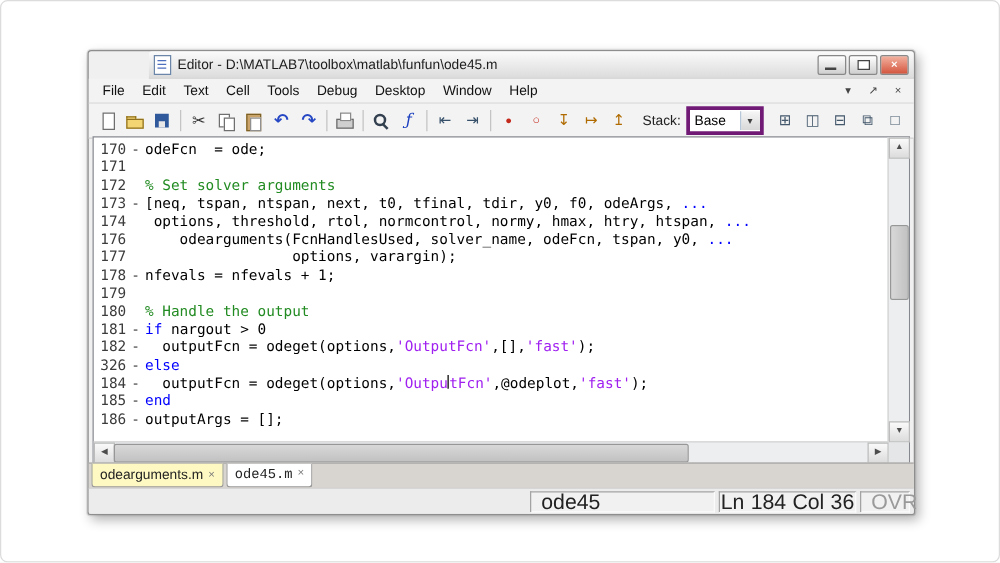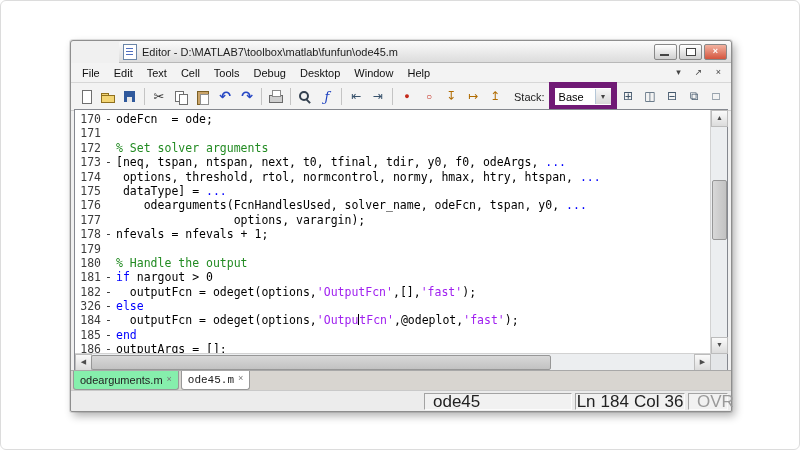--- a/index.html
+++ b/index.html
@@ -59,21 +59,21 @@
   .ic-find::before{content:"";position:absolute;left:2px;top:2px;width:6px;height:6px;border:2px solid #33404f;border-radius:50%;}
   .ic-find::after{content:"";position:absolute;left:10px;top:9px;width:2px;height:6px;background:#33404f;transform:rotate(-45deg);}
   .ic-function{color:#1b3fbf;font-style:italic;font-family:"DejaVu Serif",serif;font-size:13px;}
   .ic-back,.ic-forward{color:#37516b;font-size:12px;}
   .ic-bp-set{color:#c42a1c;font-size:9px;}
   .ic-bp-clear{color:#c42a1c;font-size:10px;}
   .ic-step,.ic-step-in,.ic-step-out{color:#b06b00;font-size:12px;}
   .ic-tile,.ic-split-lr,.ic-split-tb,.ic-float,.ic-max{color:#44586c;font-size:12px;}
 
   .stack-label{font-size:11px;color:#222;margin:0 4px 0 8px;}
-  .stack-combo{display:inline-flex;align-items:center;background:#fff;border:6px solid #701a75;height:17px;
+  .stack-combo{display:inline-flex;align-items:center;background:#fff;border:3px solid #701a75;height:17px;
                font-size:11px;padding-left:4px;width:52px;justify-content:space-between;}
   .combo-arrow{width:15px;height:15px;background:linear-gradient(#f6f6f6,#d8d8d8);border-left:1px solid #b5c7d8;
                text-align:center;font-size:8px;line-height:15px;color:#404040;}
 
   
   .editor{position:absolute;left:3px;right:3px;top:68px;bottom:40px;background:#fff;border:1px solid #85888f;padding-left:12px;}
   .code{position:absolute;left:0;top:0;right:16px;bottom:16px;overflow:hidden;padding-top:2px;
         font-family:"DejaVu Sans Mono","Liberation Mono",monospace;font-size:11.5px;}
   .cl{display:flex;height:14.4px;line-height:14.4px;white-space:pre;}
   .ln{width:26px;text-align:right;color:#3c3c3c;flex:0 0 auto;}
@@ -93,21 +93,21 @@
   .sa-up{top:0;left:0;} .sa-down{bottom:0;left:0;} .sa-left{left:0;top:0;} .sa-right{right:0;top:0;}
   .vthumb{position:absolute;left:1px;top:70px;width:13px;height:58px;background:linear-gradient(90deg,#d8d8d8,#c2c2c2);
           border:1px solid #979797;border-radius:2px;}
   .hthumb{position:absolute;top:1px;left:16px;width:72%;height:13px;background:linear-gradient(#d8d8d8,#c2c2c2);
           border:1px solid #979797;border-radius:2px;}
   .scroll-corner{position:absolute;right:0;bottom:0;width:16px;height:16px;background:#e4e6e8;}
 
   
   .tabbar{position:absolute;left:0;right:0;bottom:20px;height:20px;background:#d8d5d0;border-top:1px solid #a8a8a8;
           display:flex;align-items:flex-start;padding-left:2px;}
-  .tab{display:flex;align-items:center;gap:4px;font-size:11px;color:#222;background:#86efac;
+  .tab{display:flex;align-items:center;gap:4px;font-size:11px;color:#222;background:#fef9c3;
        border:1px solid #989898;border-top:none;border-radius:0 0 3px 3px;padding:1px 6px 2px 6px;margin-right:2px;height:15px;}
   .tab.active{background:#ffffff;font-family:Liberation Mono, monospace;}
   .tab-close{color:#777;font-size:9px;line-height:9px;}
 
   
   .statusbar{position:absolute;left:0;right:0;bottom:0;height:20px;background:#ececec;display:flex;align-items:center;
              gap:3px;padding:0 3px;border-top:1px solid #c9c9c9;border-radius:0 0 2px 2px;font-size:17px;}
   .status-spacer{flex:1;}
   .status-seg{height:15px;line-height:15px;background:#f1f1f1;border:1px solid;border-color:#a3a3a3 #fbfbfb #fbfbfb #a3a3a3;
               padding:0 8px;color:#222;}
@@ -241,21 +241,20 @@
       </span>
   </div>
 
   <div class="editor">
     <div class="code" id="code-lines">
         <div class="cl"><span class="ln">170</span><span class="lm">-</span><span class="ct"><span class="tk-p">odeFcn  = ode;</span></span></div>
         <div class="cl"><span class="ln">171</span><span class="lm"></span><span class="ct"></span></div>
         <div class="cl"><span class="ln">172</span><span class="lm"></span><span class="ct"><span class="tk-c">% Set solver arguments</span></span></div>
         <div class="cl"><span class="ln">173</span><span class="lm">-</span><span class="ct"><span class="tk-p">[neq, tspan, ntspan, next, t0, tfinal, tdir, y0, f0, odeArgs, </span><span class="tk-k">...</span></span></div>
         <div class="cl"><span class="ln">174</span><span class="lm"></span><span class="ct"><span class="tk-p"> options, threshold, rtol, normcontrol, normy, hmax, htry, htspan, </span><span class="tk-k">...</span></span></div>
-        <div class="cl"><span class="ln">175</span><span class="lm"></span><span class="ct"><span class="tk-p"> dataType] = </span><span class="tk-k">...</span></span></div>
         <div class="cl"><span class="ln">176</span><span class="lm"></span><span class="ct"><span class="tk-p">    odearguments(FcnHandlesUsed, solver_name, odeFcn, tspan, y0, </span><span class="tk-k">...</span></span></div>
         <div class="cl"><span class="ln">177</span><span class="lm"></span><span class="ct"><span class="tk-p">                 options, varargin);</span></span></div>
         <div class="cl"><span class="ln">178</span><span class="lm">-</span><span class="ct"><span class="tk-p">nfevals = nfevals + 1;</span></span></div>
         <div class="cl"><span class="ln">179</span><span class="lm"></span><span class="ct"></span></div>
         <div class="cl"><span class="ln">180</span><span class="lm"></span><span class="ct"><span class="tk-c">% Handle the output</span></span></div>
         <div class="cl"><span class="ln">181</span><span class="lm">-</span><span class="ct"><span class="tk-k">if</span><span class="tk-p"> nargout &gt; 0</span></span></div>
         <div class="cl"><span class="ln">182</span><span class="lm">-</span><span class="ct"><span class="tk-p">  outputFcn = odeget(options,</span><span class="tk-s">'OutputFcn'</span><span class="tk-p">,[],</span><span class="tk-s">'fast'</span><span class="tk-p">);</span></span></div>
         <div class="cl"><span class="ln">326</span><span class="lm">-</span><span class="ct"><span class="tk-k">else</span></span></div>
         <div class="cl"><span class="ln">184</span><span class="lm">-</span><span class="ct"><span class="tk-p">  outputFcn = odeget(options,</span><span class="tk-s">'Outpu</span><span class="caret"></span><span class="tk-s">tFcn'</span><span class="tk-p">,@odeplot,</span><span class="tk-s">'fast'</span><span class="tk-p">);</span></span></div>
         <div class="cl"><span class="ln">185</span><span class="lm">-</span><span class="ct"><span class="tk-k">end</span></span></div>

